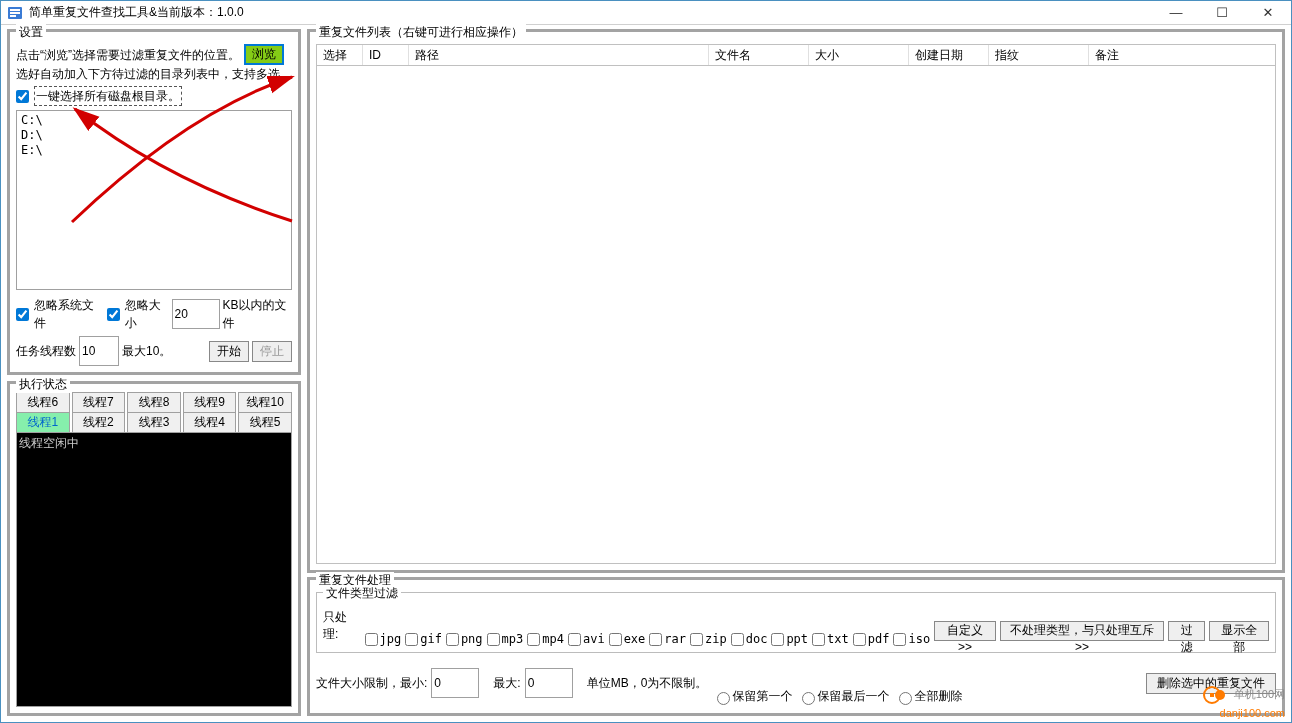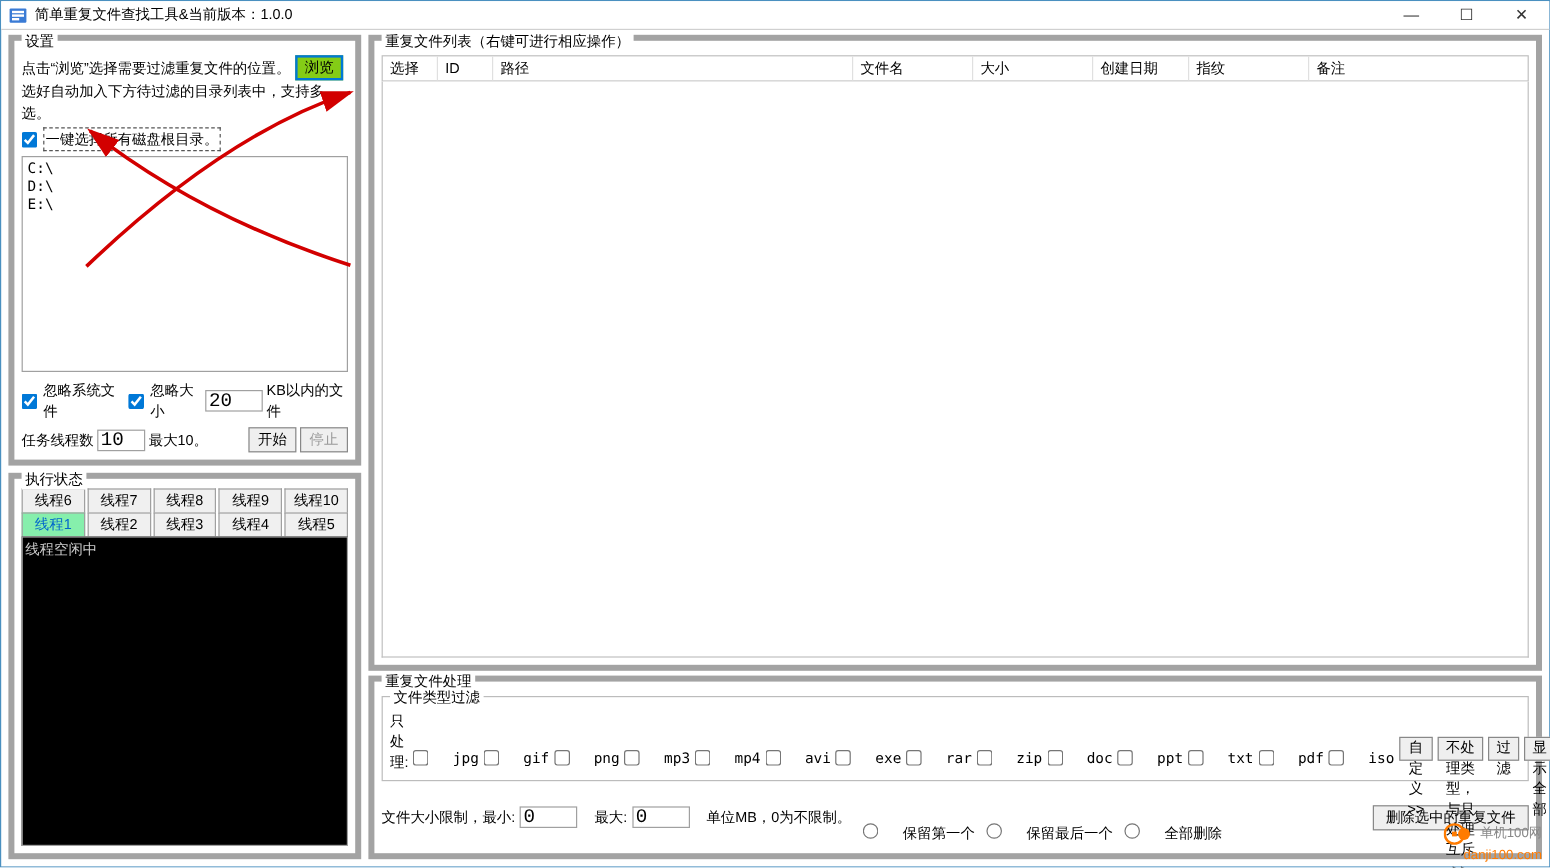--- a/index.html
+++ b/index.html
@@ -8,48 +8,48 @@
   .titlebar{height:24px;background:#fff;display:flex;align-items:center;padding-left:6px;border-bottom:1px solid #d0d0d0;}
   .titlebar .icon{width:16px;height:16px;margin-right:6px;display:inline-block;}
   .titlebar .icon svg{width:16px;height:16px;}
   .titlebar .title{flex:1;font-size:12px;}
   .win-controls{display:flex;height:100%;}
   .win-btn{width:46px;display:flex;align-items:center;justify-content:center;font-family:sans-serif;font-size:13px;color:#333;}
   .win-btn.close{width:46px;}
   .body{flex:1;display:flex;padding:4px 6px 6px 6px;gap:6px;min-height:0;}
   .left-col{width:294px;display:flex;flex-direction:column;gap:6px;min-height:0;}
   .right-col{flex:1;display:flex;flex-direction:column;gap:4px;min-width:0;}
-  .group{border:5px solid #a3a3a3;padding:8px 6px 6px 6px;position:relative;}
+  .group{border:3px solid #a3a3a3;padding:8px 6px 6px 6px;position:relative;}
   .group-title{position:absolute;top:-8px;left:6px;background:#fff;padding:0 3px;font-size:12px;}
   .settings-top{line-height:18px;}
   .row{display:flex;align-items:center;gap:3px;margin-top:3px;}
   .btn{border:1px solid #888;background:#efefef;padding:1px 7px;font-size:12px;font-family:inherit;height:21px;line-height:17px;}
   .btn:disabled{color:#999;}
   .btn.boxed{border:2px solid #0078d7;background:#84cc16;padding:0 6px;}
   .btn.thin{padding:0 6px;height:20px;margin-top:11px;}
-  input[type=text].num{width:40px;height:18px;border:1px solid #a0a0a0;font-size:16px;padding:0 2px;font-family:Liberation Mono, monospace;}
+  input[type=text].num{width:40px;height:30px;border:1px solid #a0a0a0;font-size:12px;padding:0 2px;}
   input[type=text].num.wide{width:48px;}
   .chk{margin:0 2px 0 0;vertical-align:middle;accent-color:#0078d7;}
   .pathbox{border:1px solid #a0a0a0;height:180px;margin-top:4px;padding:2px 4px;font-family:Consolas,monospace;font-size:12px;line-height:15px;white-space:pre;}
   
   .exec-group{flex:1;display:flex;flex-direction:column;min-height:0;}
   .tab-row{display:flex;gap:2px;}
   .tab{border:1px solid #a0a0a0;border-bottom:none;padding:1px 0;font-size:12px;flex:1;text-align:center;background:#f0f0f0;}
   .tab.active{background:#86efac;color:#0066cc;}
   .tab-row.second .tab{border-top:1px solid #a0a0a0;}
   .console{flex:1;background:#000;color:#ccc;font-family:Consolas,SimSun,monospace;font-size:12px;padding:2px 2px;border:1px solid #a0a0a0;min-height:120px;overflow:hidden;}
   
   .list-group{flex:1;display:flex;flex-direction:column;min-height:0;}
   .table-head{display:flex;border:1px solid #c0c0c0;background:#fff;height:22px;align-items:center;font-size:12px;}
   .th{padding:0 6px;border-right:1px solid #e0e0e0;white-space:nowrap;height:100%;display:flex;align-items:center;}
   .table-body{flex:1;border:1px solid #c0c0c0;border-top:none;background:#fff;}
   
   .proc-group{padding:6px 6px 8px 6px;}
   .proc-row{display:flex;align-items:center;gap:4px;flex-wrap:nowrap;margin-top:4px;font-size:12px;}
-  .proc-row label{display:flex;align-items:flex-start;gap:18px;font-family:Consolas,monospace;margin-top:27px;}
+  .proc-row label{display:flex;align-items:flex-end;gap:0;font-family:Consolas,monospace;margin-top:27px;}
   .proc-group-inner{border:1px solid #bcbcbc;position:relative;padding:8px 6px 6px 6px;}
   .proc-group-inner .group-title{top:-8px;}
   .radio{margin:0 2px 0 6px;vertical-align:middle;}
   .spacer{flex:1;}
   .btn.long{padding:1px 10px;}
   
   .arrow{position:absolute;pointer-events:none;}
   .watermark{position:absolute;right:6px;bottom:2px;text-align:right;font-size:11px;line-height:13px;pointer-events:none;}
   .watermark .wm1{color:#888;}
   .watermark .wm2{color:#ff7b00;}

